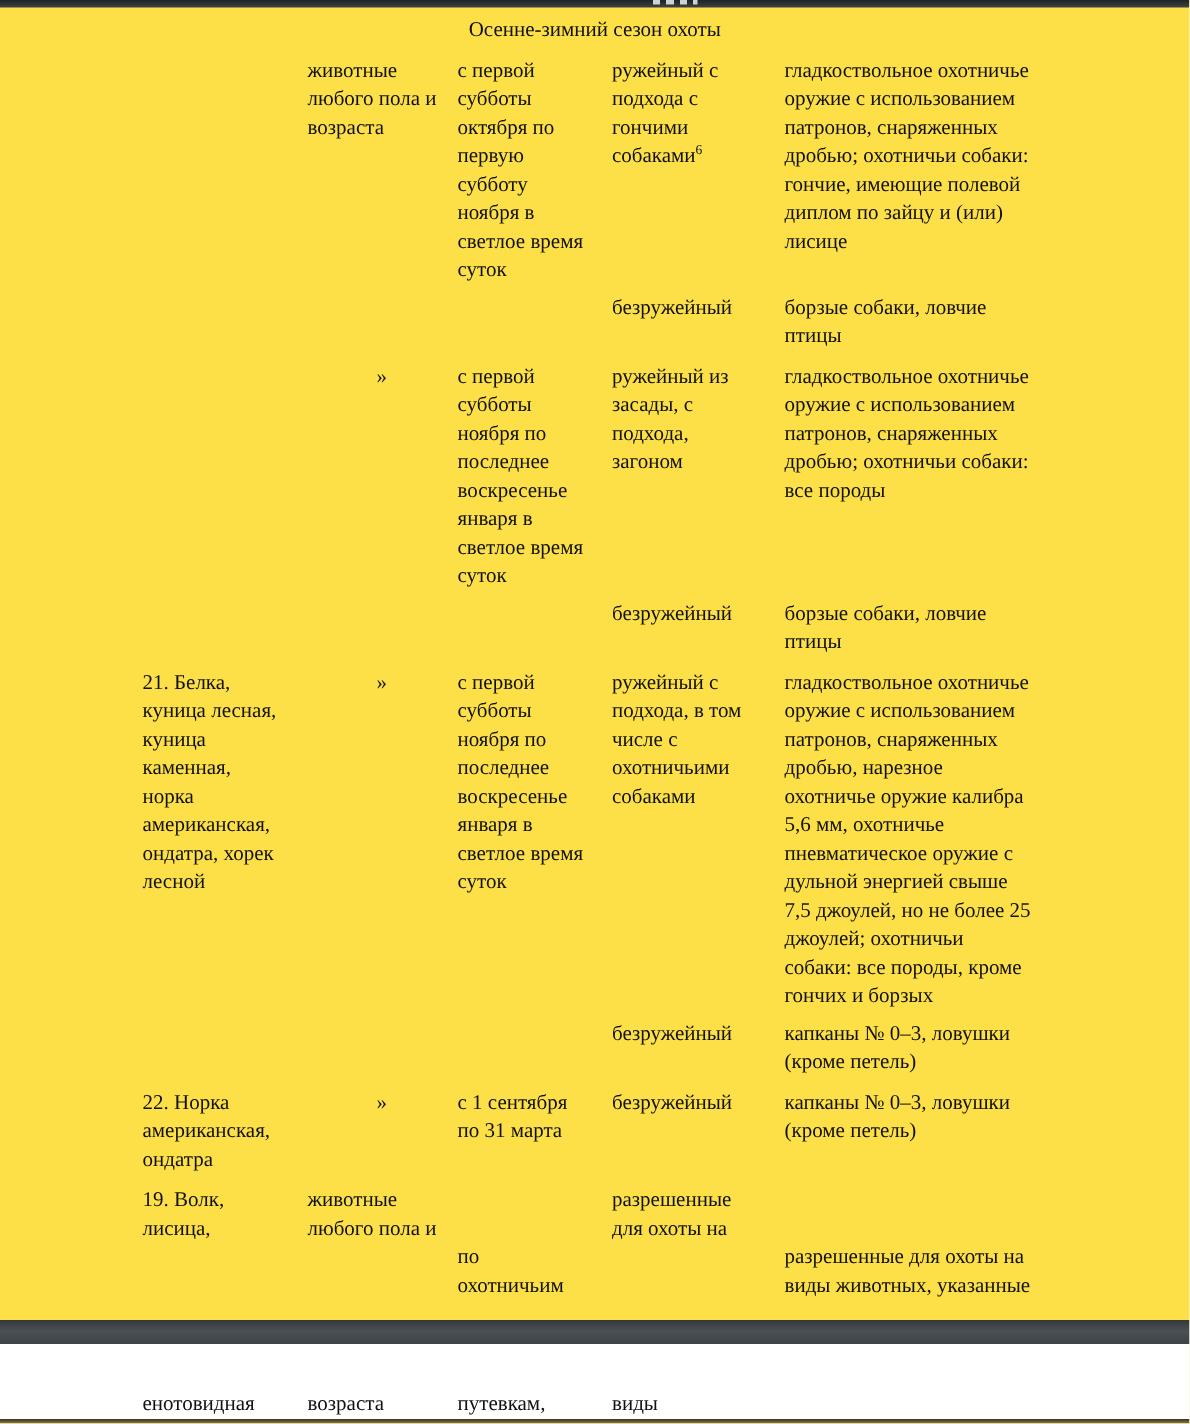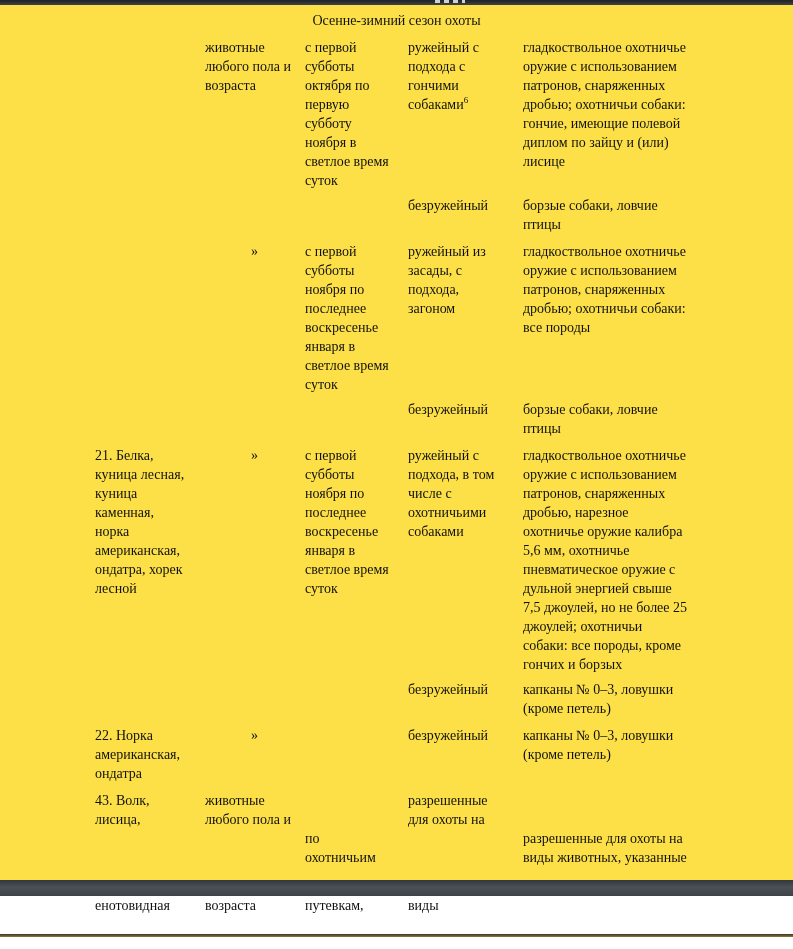--- a/index.html
+++ b/index.html
@@ -17,22 +17,22 @@
   .c1{grid-column:1;}
   .c2{grid-column:2;}
   .c3{grid-column:3;}
   .c4{grid-column:4;}
   .c5{grid-column:5;}
   .cell{white-space:pre-line;padding-right:4px;}
   .ditto{padding-left:46px;}
   .entry2{margin-top:6px;}
   sup{font-size:9px;line-height:0;}
   .sep-bar{height:16px;background:linear-gradient(180deg,#34383c,#4a5055 45%,#3e4348);}
-  .page2{position:relative;height:38px;background:#fff;overflow:hidden;
-         display:flex;font-family:Liberation Serif, serif;}
+  .page2{position:relative;height:50px;background:#fff;overflow:hidden;
+         display:flex;align-items:flex-end;font-family:Liberation Serif, serif;}
   .page2 .trow{margin-top:0;width:698px;}
   .bottom-line{height:3px;background:linear-gradient(#3a331c,#8d7a40);}
 </style>
 </head>
 <body>
 
 <div class="page1">
   <div class="top-bar"></div>
   <div class="frag-marks"></div>
 
@@ -128,28 +128,30 @@
     <div class="cell c4 entry2">безружейный</div>
     <div class="cell c5 entry2">капканы № 0–3, ловушки
 (кроме петель)</div>
   </div>
 
   <div class="trow">
     <div class="cell c1">22. Норка
 американская,
 ондатра</div>
     <div class="cell c2 ditto">»</div>
+    <div class="cell c3">с 1 сентября
+по 31 марта</div>
     <div class="cell c4">безружейный</div>
     <div class="cell c5">капканы № 0–3, ловушки
 (кроме петель)</div>
   </div>
 
 
   <div class="trow">
-    <div class="cell c1">43. Волк,
+    <div class="cell c1">19. Волк,
 лисица,</div>
     <div class="cell c2">животные
 любого пола и</div>
     <div class="cell c4">разрешенные
 для охоты на</div>
     <div class="cell c3">по
 охотничьим</div>
     <div class="cell c5">разрешенные для охоты на
 виды животных, указанные</div>
   </div>

